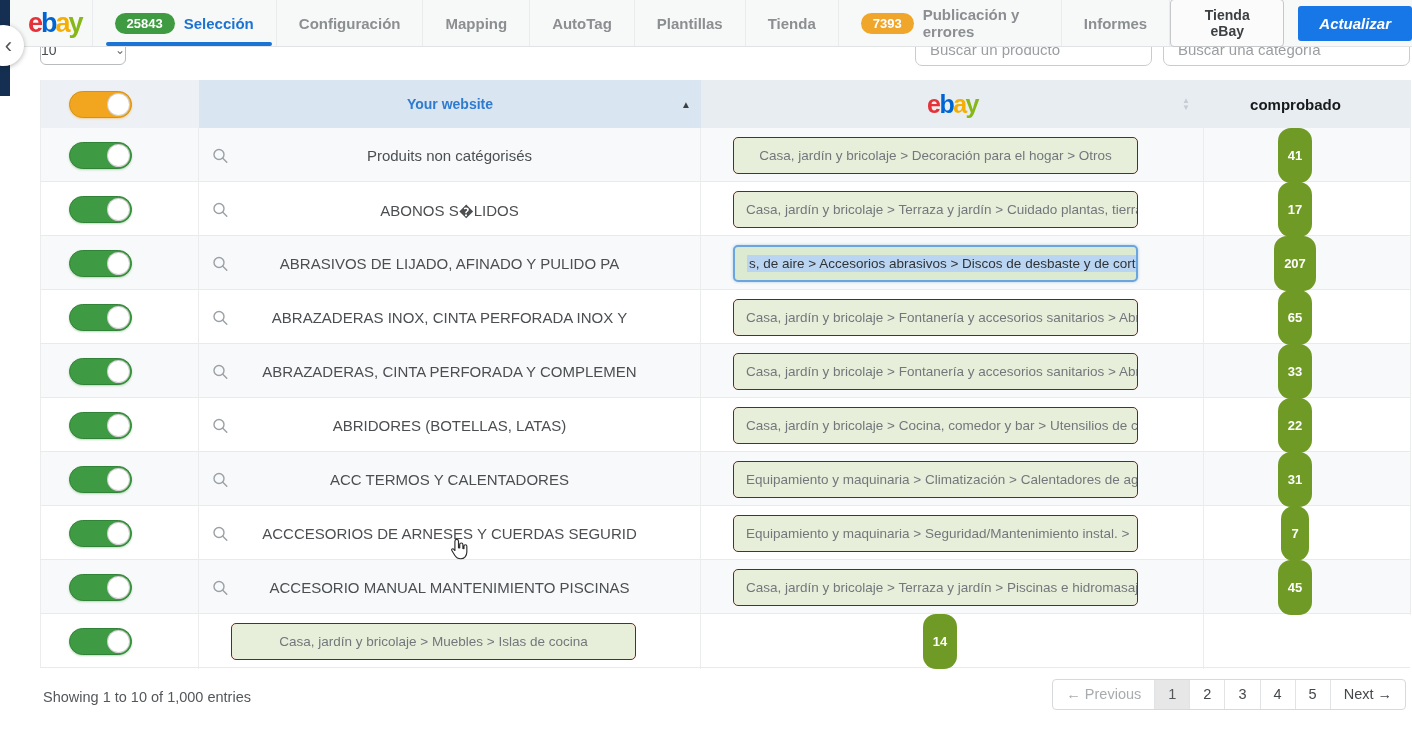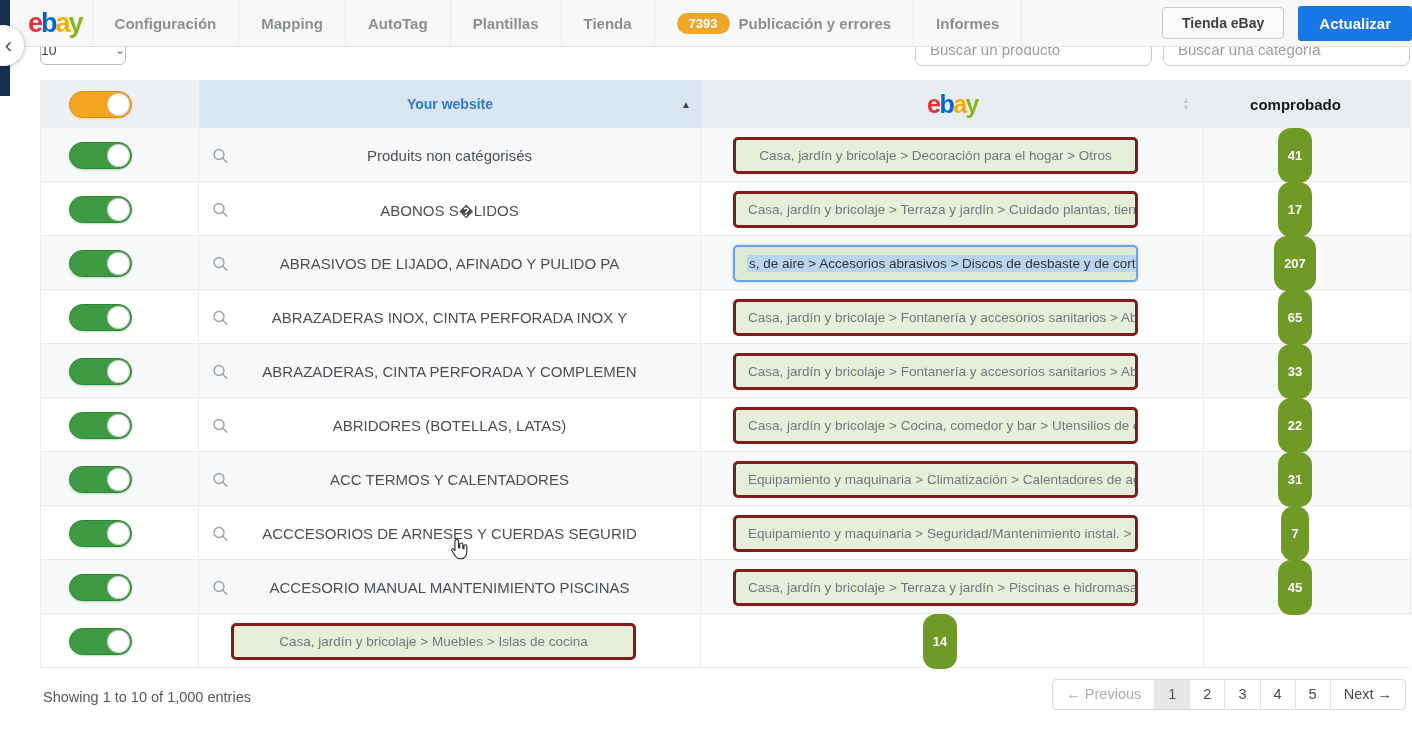--- a/index.html
+++ b/index.html
@@ -16,21 +16,21 @@
              border-left:1px solid #eaebec; color:#8c8f92; font-weight:bold; font-size:15px; cursor:pointer; }
   .nav-tab:last-child { border-right:1px solid #eaebec; }
   .nav-tab.active { color:#1b74d4; }
   .nav-tab.active::after { content:""; position:absolute; left:13px; right:4px; bottom:0; height:4px;
              background:#1b74d4; border-radius:3px; }
   .tab-badge { color:#fff; font-weight:bold; font-size:13px; padding:3px 12px; border-radius:12px; }
   .nav-actions { margin-left:auto; display:flex; gap:14px; align-items:center; }
   .btn-store { padding:7px 19px; border:1px solid #c6c8ca; border-radius:4px; background:#fbfbfc;
                color:#3c4043; font-weight:bold; font-size:14px; cursor:pointer; }
   .btn-update { padding:9px 21px; background:#1877e6; border:none; border-radius:3px; color:#fff;
-                font-weight:bold; font-size:15px; cursor:pointer; }
+                font-weight:bold; font-size:15px; cursor:pointer;font-style:italic; }
 
   
   .edge-strip { position:absolute; left:0; top:0; width:10px; height:96px; background:#152f52; z-index:6; }
   .back-circle { position:absolute; left:-17px; top:25px; width:41px; height:41px; border-radius:50%;
                  background:#fff; box-shadow:0 1px 5px rgba(0,0,0,.3); z-index:7; display:flex;
                  align-items:center; justify-content:flex-end; padding-right:12px; color:#555;
                  font-size:22px; cursor:pointer; }
 
   
   .page-size { position:absolute; left:40px; top:34px; width:86px; height:31px; background:#fff;
@@ -68,21 +68,21 @@
   .mag { position:absolute; left:13px; top:50%; transform:translateY(-50%); cursor:pointer; line-height:0; }
   .cell-ebay { padding-left:32px; }
   .cell-check { justify-content:center; padding-right:24px; }
 
   .toggle { width:63px; height:27px; border-radius:15px; position:relative; cursor:pointer; flex:none; }
   .toggle.green { background:#3f9b43; border:1px solid #318437; box-shadow:0 1px 2px rgba(63,155,67,.35); }
   .toggle.orange { background:#f2a61f; border:1px solid #d59114; box-shadow:0 1px 2px rgba(242,166,31,.4); }
   .knob { position:absolute; top:1px; right:1px; width:23px; height:23px; border-radius:50%;
           background:#fff; border:1px solid rgba(0,0,0,.18); }
 
-  .pill { width:405px; height:37px; background:#e7efdb; border:3px solid #7f1d1d; border-radius:5px;
+  .pill { width:405px; height:37px; background:#e7efdb; border:1px solid #7f1d1d; border-radius:5px;
           display:flex; align-items:center; justify-content:safe center; overflow:hidden; padding:0 12px;
           font-size:13.5px; color:#73777b; white-space:nowrap; cursor:text; }
   .pill.selected { border:2px solid #6aa5de; background:#ddead2; box-shadow:0 0 3px rgba(106,165,222,.55); color:#303336; }
   .pill.selected .txt { background:#b9d5f1; padding:1px 2px; }
   .txt { white-space:nowrap; }
 
   .count-badge { min-width:26px; padding:20px 10px; border-radius:13px; background:#6f9a25; color:#fff;
                  font-weight:bold; font-size:13px; text-align:center; }
 
   
@@ -98,20 +98,24 @@
   .cursor { position:absolute; left:447px; top:537px; z-index:9; pointer-events:none; }
 </style>
 </head>
 <body>
 
 <div class="screen">
 
   <div class="nav">
     <div class="logo"><span class="l0">e</span><span class="l1">b</span><span class="l2">a</span><span class="l3">y</span></div>
     <div class="nav-tabs">
+        <div class="nav-tab active">
+          <span class="tab-badge" style="background: rgb(63, 155, 65);">25843</span>
+          <span class="tab-label">Selección</span>
+        </div>
         <div class="nav-tab">
           <span class="tab-label">Configuración</span>
         </div>
         <div class="nav-tab">
           <span class="tab-label">Mapping</span>
         </div>
         <div class="nav-tab">
           <span class="tab-label">AutoTag</span>
         </div>
         <div class="nav-tab">

